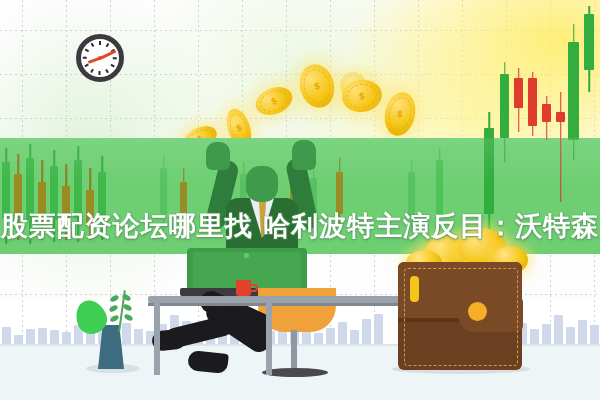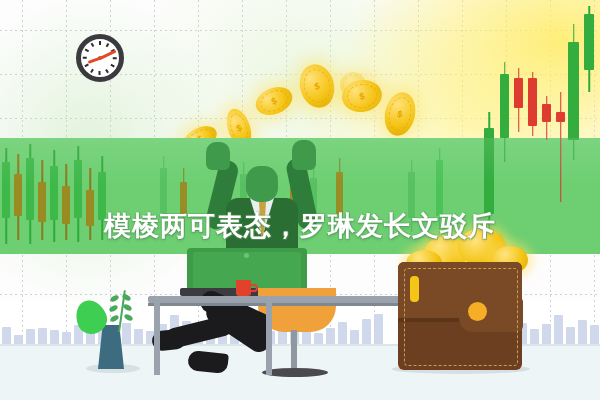--- a/index.html
+++ b/index.html
@@ -469,16 +469,16 @@
     <div class="abs" id="wallet-body"></div>
     <div class="abs" id="wallet-flap"></div>
     <div class="abs" id="wallet-card"></div>
     <div class="abs" id="wallet-flapedge"></div>
     <div class="abs" id="wallet-tab"></div>
     <div class="abs" id="wallet-stitch"></div>
     <div class="abs" id="wallet-button"></div>
   </div>
 
   <div class="abs" id="headline">
-    <div>模棱两可表态，罗琳发长文驳斥</div>
+    <div>股票配资论坛哪里找 哈利波特主演反目：沃特森</div>
   </div>
 
 </div>
 
 </body></html>

